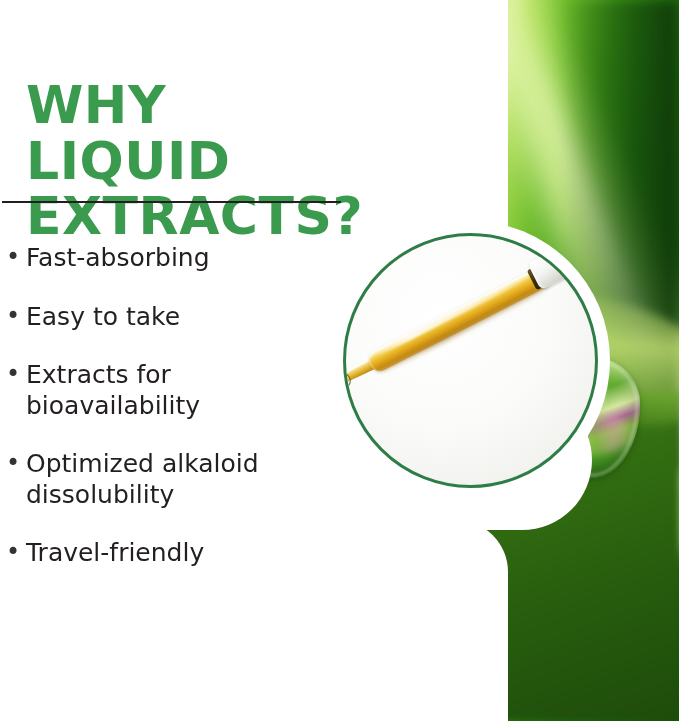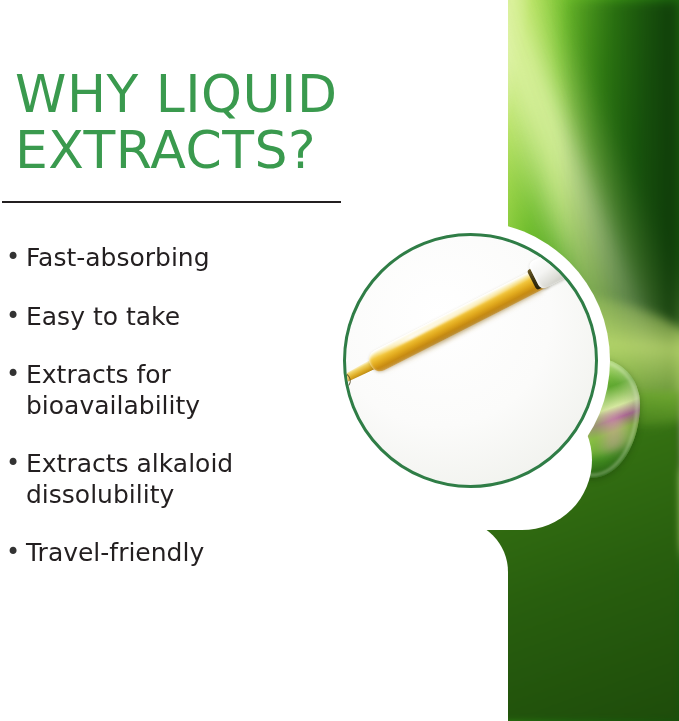--- a/index.html
+++ b/index.html
@@ -363,25 +363,25 @@
   }
 
   
   .headline {
     position: absolute;
     left: 10px;
     top: 62px;
     width: 350px;
     font-size: 52px;
     line-height: 1.07;
-    font-weight: normal;
+    font-weight: bold;
     letter-spacing: 0.5px;
     color: #3a9a4e;
     text-transform: uppercase;
-    margin: 5px;
+    margin: 16px;
   }
 
   .divider {
     position: absolute;
     left: 2px;
     top: 201px;
     width: 339px;
     height: 0;
     border-top: 2px solid #231f20;
   }
@@ -472,21 +472,21 @@
       <span class="bullet-dot">•</span>
       <span class="bullet-text">Easy to take</span>
     </li>
     <li class="bullet-item">
       <span class="bullet-dot">•</span>
       <span class="bullet-text">Extracts for
 bioavailability</span>
     </li>
     <li class="bullet-item">
       <span class="bullet-dot">•</span>
-      <span class="bullet-text">Extracts alkaloid
+      <span class="bullet-text">Optimized alkaloid
 dissolubility</span>
     </li>
     <li class="bullet-item">
       <span class="bullet-dot">•</span>
       <span class="bullet-text">Travel-friendly</span>
     </li>
   </ul>
 
 </div>
 

